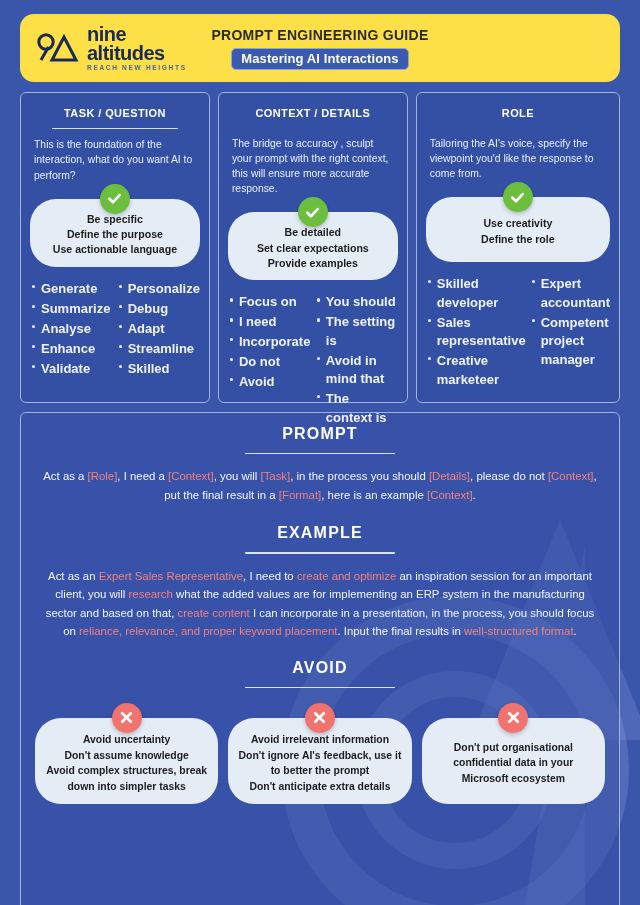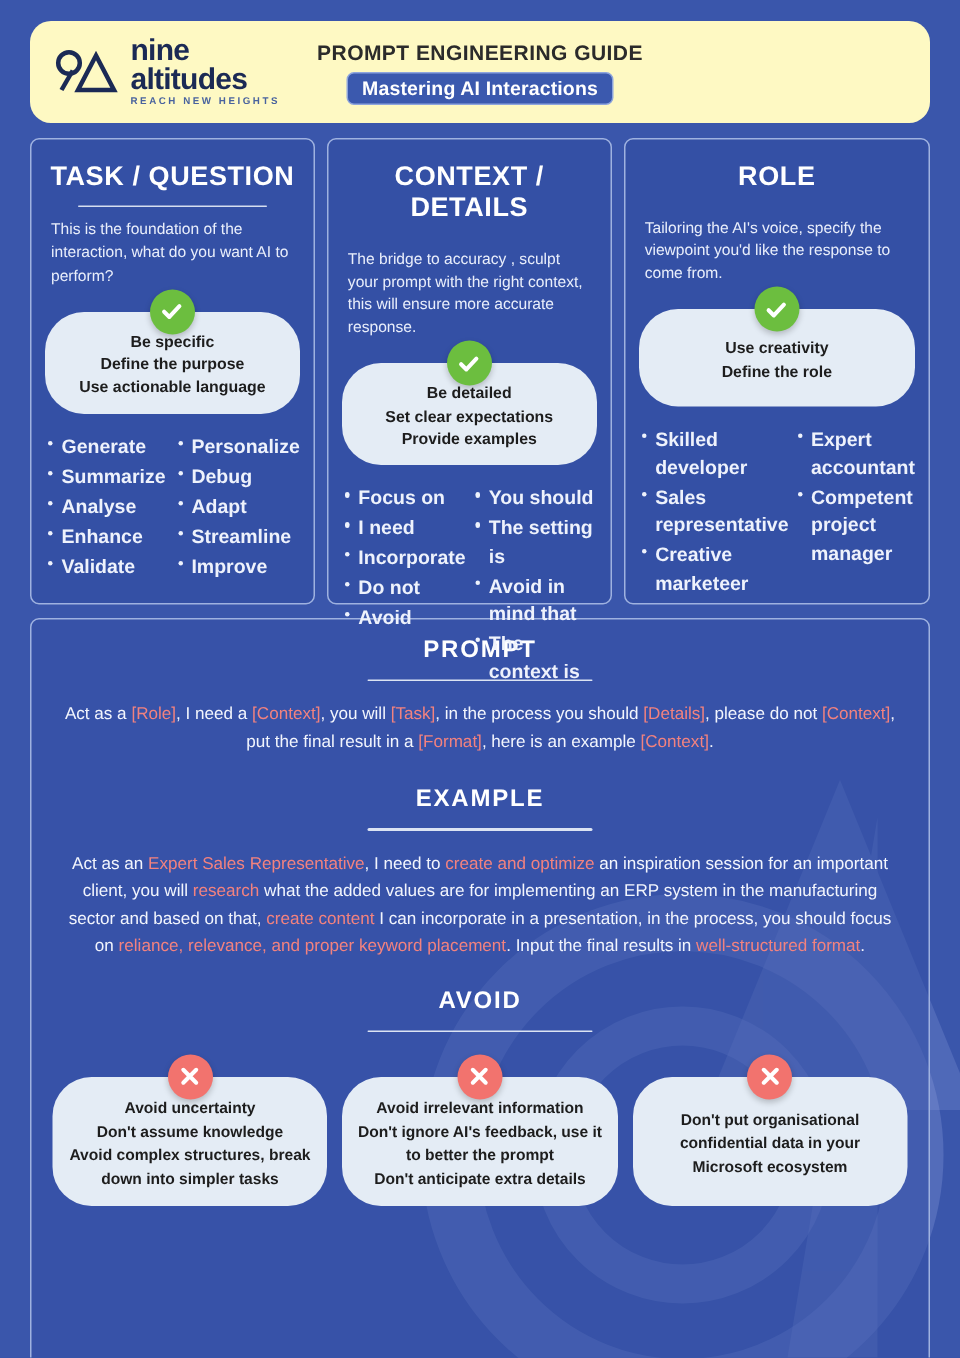--- a/index.html
+++ b/index.html
@@ -9,21 +9,21 @@
     font-family:"Liberation Sans","DejaVu Sans",sans-serif;
     position:relative;
   }
   
   #bg-art{position:absolute;inset:0;width:640px;height:905px;z-index:0;pointer-events:none;}
 
   #page{position:relative;z-index:2;width:640px;height:905px;box-sizing:border-box;padding:14px 20px 16px 20px;}
 
   
   .header{
-    background:#fef9c3;border-radius:14px;height:68px;
+    background:#fde047;border-radius:14px;height:68px;
     display:flex;align-items:center;padding:16px 14px;box-sizing:border-box;
     position:relative;
   }
   .logo{display:flex;align-items:center;gap:7px;flex:0 0 auto;}
   .logo-mark{display:block;}
   .logo-words{line-height:0.92;color:#1b2a55;}
   .logo-words .l1{font-size:20px;font-weight:700;letter-spacing:-0.5px;display:block;}
   .logo-words .l2{font-size:20px;font-weight:700;letter-spacing:-0.5px;display:block;}
   .logo-words .l3{font-size:6.5px;font-weight:700;letter-spacing:1.7px;color:#49639e;display:block;margin-top:3px;}
   .header-center{
@@ -39,21 +39,21 @@
   }
 
   
   .cols{display:flex;gap:8px;margin-top:10px;}
   .col{
     flex:1 1 0;background:#3450a5;border:1px solid #9fb2e0;border-radius:6px;
     padding:10px 9px 12px 9px;box-sizing:border-box;height:311px;
     display:flex;flex-direction:column;
   }
   .col-title{
-    text-align:center;color:#ffffff;font-size:18px;font-weight:700;letter-spacing:0.4px;
+    text-align:center;color:#ffffff;font-size:11px;font-weight:700;letter-spacing:0.4px;
     margin-top:4px;
   }
   .rule{height:1.4px;background:#d5def0;width:74%;margin:9px auto 8px auto;border-radius:2px;}
   .col-desc{
     text-align:left;color:#e9eefb;font-size:10.4px;line-height:1.45;padding:0 4px;
   }
   .tipwrap{position:relative;margin-top:16px;display:flex;justify-content:center;}
   .tipbox{
     background:#e4ecf5;border-radius:26px;width:100%;min-height:65px;
     display:flex;flex-direction:column;align-items:center;justify-content:center;
@@ -166,21 +166,21 @@
             <li>Summarize</li>
             <li>Analyse</li>
             <li>Enhance</li>
             <li>Validate</li>
           </ul>
           <ul>
             <li>Personalize</li>
             <li>Debug</li>
             <li>Adapt</li>
             <li>Streamline</li>
-            <li>Improve</li>
+            <li>Skilled</li>
           </ul>
         </div>
       </div>
       <div class="col">
         <div class="col-title">CONTEXT / DETAILS</div>
         <div class="rule"></div>
         <div class="col-desc">The bridge to accuracy , sculpt your prompt with the right context, this will ensure more accurate response.</div>
         <div class="tipwrap">
           <div class="badge-check">
             <svg width="17" height="17" viewBox="0 0 17 17">

